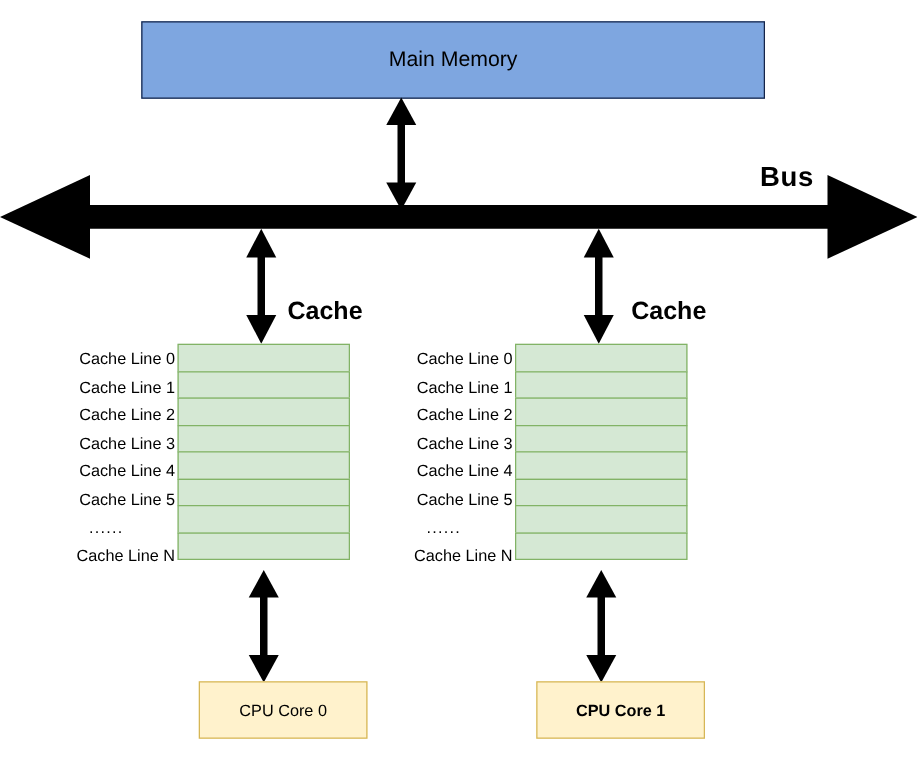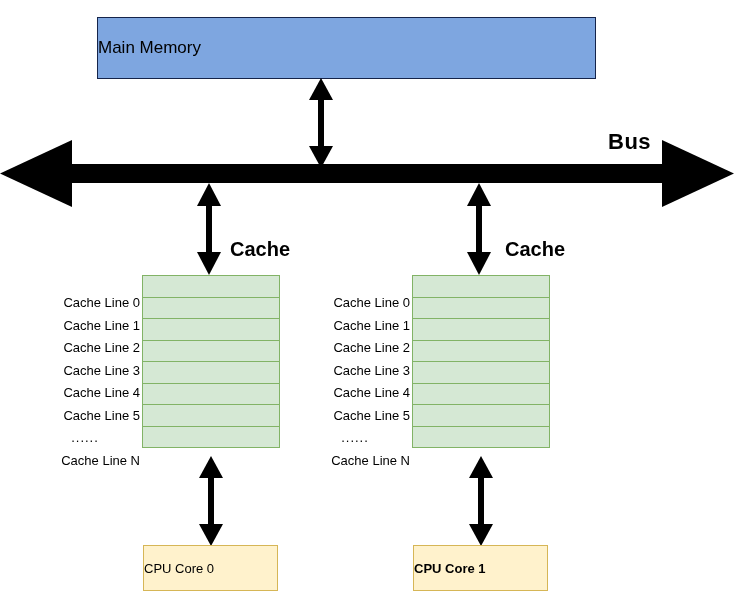--- a/index.html
+++ b/index.html
@@ -18,22 +18,23 @@
     background: #ffffff;
     overflow: hidden;
   }
 
   
   .box {
     position: absolute;
     box-sizing: border-box;
     display: flex;
     align-items: center;
-    justify-content: flex-start;
+    justify-content: center;
     text-align: center;
+    margin-left: 16px;
   }
 
   
   .main-memory {
     left: 97px;
     top: 17px;
     width: 499px;
     height: 62px;
     background: #7EA6E0;
     border: 1px solid #15244a;
@@ -85,21 +86,21 @@
     height: 22.5px;
     background: #D5E8D4;
     border: 1px solid #82B366;
     margin-top: -1px;
   }
   .cache-row:first-child { margin-top: 0; }
 
   
   .cache-names {
     position: absolute;
-    top: 292px;
+    top: 276px;
     width: 96px;
     text-align: right;
   }
   .cache-names.left  { left: 44px; }
   .cache-names.right { left: 314px; }
 
   .cache-name {
     height: 22.5px;
     line-height: 22.5px;
     font-size: 13px;

